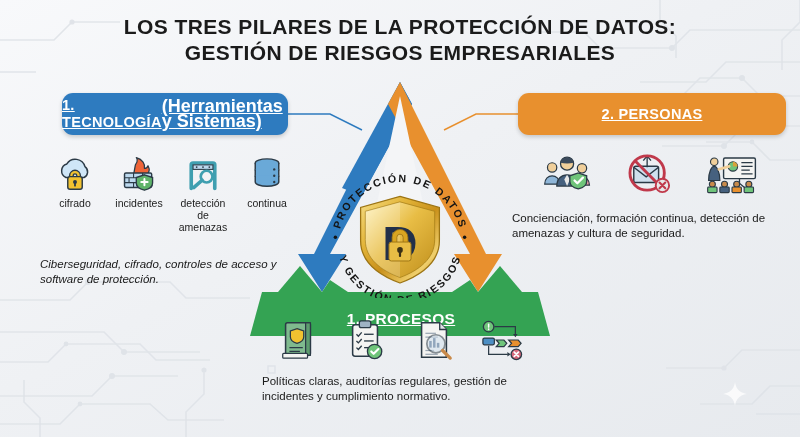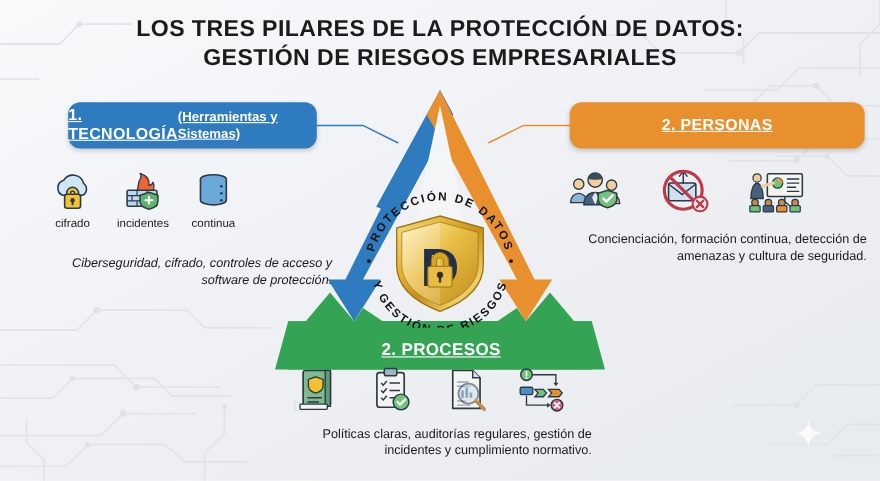--- a/index.html
+++ b/index.html
@@ -18,36 +18,36 @@
     font-size:21px;line-height:26px;
   }
 
   
   .pill{
     position:absolute;border-radius:11px;color:#fff;
     display:flex;justify-content:center;align-items:center;
     box-shadow:0 2px 4px rgba(0,0,0,.18);z-index:6;text-decoration:underline;
   }
   .pill .t1{font-size:14.5px;font-weight:bold;letter-spacing:.3px;line-height:17px;}
-  .pill .t2{font-size:12px;font-weight:bold;line-height:15px;}
+  .pill .t2{font-size:18px;font-weight:bold;line-height:15px;}
   #pill-tech{left:62px;top:93px;width:226px;height:42px;background:#2e7bbf;}
   #pill-people{left:518px;top:93px;width:268px;height:42px;background:#e8902e;}
   #pill-process{left:275px;top:297px;width:252px;height:42px;background:transparent;box-shadow:none;}
 
   
   .col{position:absolute;z-index:6;}
-  .icon-row{display:flex;align-items:flex-start;gap:12px;}
+  .icon-row{display:flex;justify-content:center;align-items:flex-start;gap:12px;}
   .ic{width:52px;text-align:center;}
   .ic .glyph{height:42px;display:flex;align-items:center;justify-content:center;}
   .ic .cap{font-size:10.5px;color:#1d1d1d;line-height:12px;margin-top:3px;}
-  .desc{font-size:11.5px;color:#1a1a1a;line-height:15px;text-align:right;}
+  .desc{font-size:11.5px;color:#1a1a1a;line-height:15px;text-align:left;}
 
   #col-tech{left:40px;top:152px;width:262px;}
   #col-people{left:512px;top:152px;width:276px;}
-  #col-process{left:262px;top:333px;width:276px;}
+  #col-process{left:262px;top:319px;width:276px;}
 
   #col-process .icon-row{gap:16px;}
   #col-people .icon-row{gap:22px;}
   #col-people .ic{width:60px;}
 
   
   #emblem{position:absolute;left:320px;top:168px;width:160px;height:130px;z-index:7;}
 
   .sparkle{position:absolute;right:52px;bottom:30px;width:26px;height:26px;z-index:3;opacity:.85;}
 </style>
@@ -159,21 +159,21 @@
 <div class="pill" id="pill-tech">
   <div class="t1">1. TECNOLOGÍA</div>
   <div class="t2">(Herramientas y Sistemas)</div>
 </div>
 
 <div class="pill" id="pill-people">
   <div class="t1">2. PERSONAS</div>
 </div>
 
 <div class="pill" id="pill-process">
-  <div class="t1" style="font-size:15.5px;">2. PROCESOS</div>
+  <div class="t1" style="font-size:15.5px;">1. PROCESOS</div>
 </div>
 
 <svg id="emblem" viewBox="0 0 200 165">
   <defs>
     <path id="arcTop" d="M 22,96 A 78,78 0 0 1 178,96"></path>
     <path id="arcBot" d="M 20,92 A 80,80 0 0 0 180,92"></path>
     <linearGradient id="gold" x1="0" y1="0" x2="1" y2="1">
       <stop offset="0%" stop-color="#f6e08a"></stop>
       <stop offset="30%" stop-color="#e3b53a"></stop>
       <stop offset="55%" stop-color="#c9901a"></stop>
@@ -232,20 +232,34 @@
           <path d="M20 12 c4-5 1-8 1-8 c7 2 10 7 9 12 c3 0 4-3 4-3 c2 4 1 8 -2 10 h-14 z" fill="#ef6437" stroke="#2b3a46" stroke-width="1.4" stroke-linejoin="round"></path>
           <rect x="8" y="21" width="30" height="16" rx="1.5" fill="#bcd9ee" stroke="#2b3a46" stroke-width="1.6"></rect>
           <path d="M8 26.3 H38 M8 31.6 H38 M18 21 V26.3 M28 21 V26.3 M13 26.3 V31.6 M23 26.3 V31.6 M33 26.3 V31.6 M18 31.6 V37 M28 31.6 V37" stroke="#2b3a46" stroke-width="1.2" fill="none"></path>
           <path d="M30 23 l9 3 v6 c0 5-5 7-9 8 c-4-1-9-3-9-8 v-6 z" fill="#5fb36a" stroke="#2b3a46" stroke-width="1.5"></path>
           <path d="M30 27.5 v7 M26.5 31 h7" stroke="#ffffff" stroke-width="2.2" stroke-linecap="round"></path>
         </svg>
       </div>
       <div class="cap">incidentes</div>
     </div>
 
+    <div class="ic">
+      <div class="glyph">
+        <svg width="44" height="38" viewBox="0 0 48 42">
+          <path d="M11 38 V12 a2 2 0 0 1 2-2 h22 a2 2 0 0 1 2 2 V38" fill="none" stroke="#3f9fb0" stroke-width="4" stroke-linecap="round"></path>
+          <rect x="13" y="12" width="22" height="5" fill="#bcd9ee" stroke="#2b3a46" stroke-width="1.2"></rect>
+          <circle cx="17" cy="14.5" r="1" fill="#2b3a46"></circle>
+            <circle cx="24" cy="14.5" r="1" fill="#2b3a46"></circle>
+          <circle cx="31" cy="14.5" r="1" fill="#2b3a46"></circle>
+          <circle cx="28" cy="25" r="6.5" fill="none" stroke="#3f9fb0" stroke-width="3"></circle>
+          <path d="M23 29 L14 37" stroke="#3f9fb0" stroke-width="4" stroke-linecap="round"></path>
+        </svg>
+      </div>
+      <div class="cap">detección de amenazas</div>
+    </div>
 
     <div class="ic">
       <div class="glyph">
         <svg width="44" height="38" viewBox="0 0 48 42">
           <g stroke="#2b3a46" stroke-width="1.6" fill="#6aa9d8">
             <ellipse cx="24" cy="10" rx="13" ry="4.6"></ellipse>
             <path d="M11 10 v7 a13 4.6 0 0 0 26 0 v-7"></path>
             <path d="M11 17 v7 a13 4.6 0 0 0 26 0 v-7"></path>
             <path d="M11 24 v7 a13 4.6 0 0 0 26 0 v-7"></path>
           </g>

